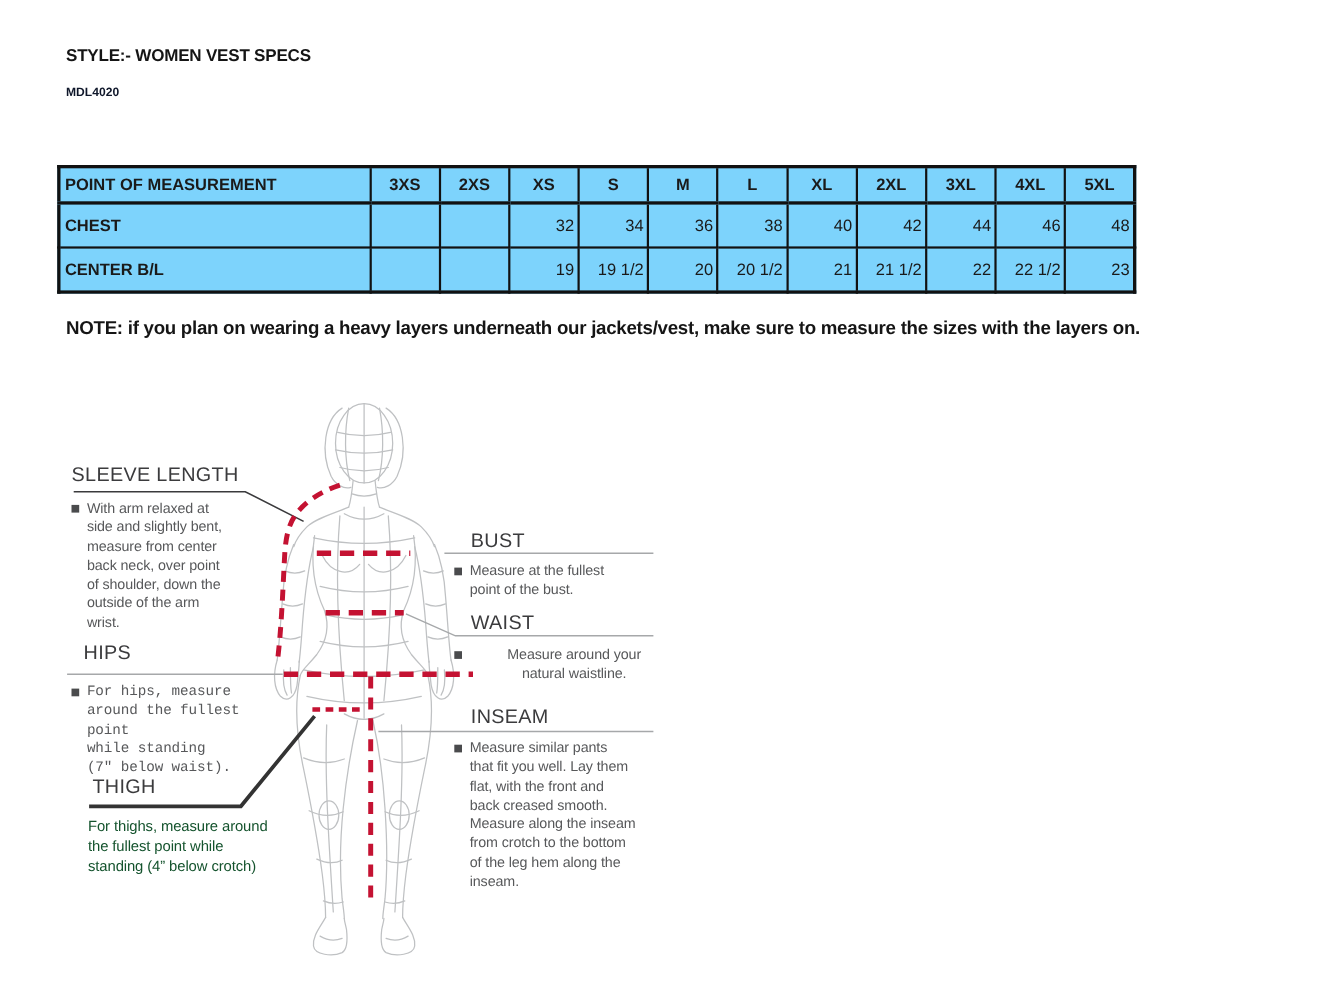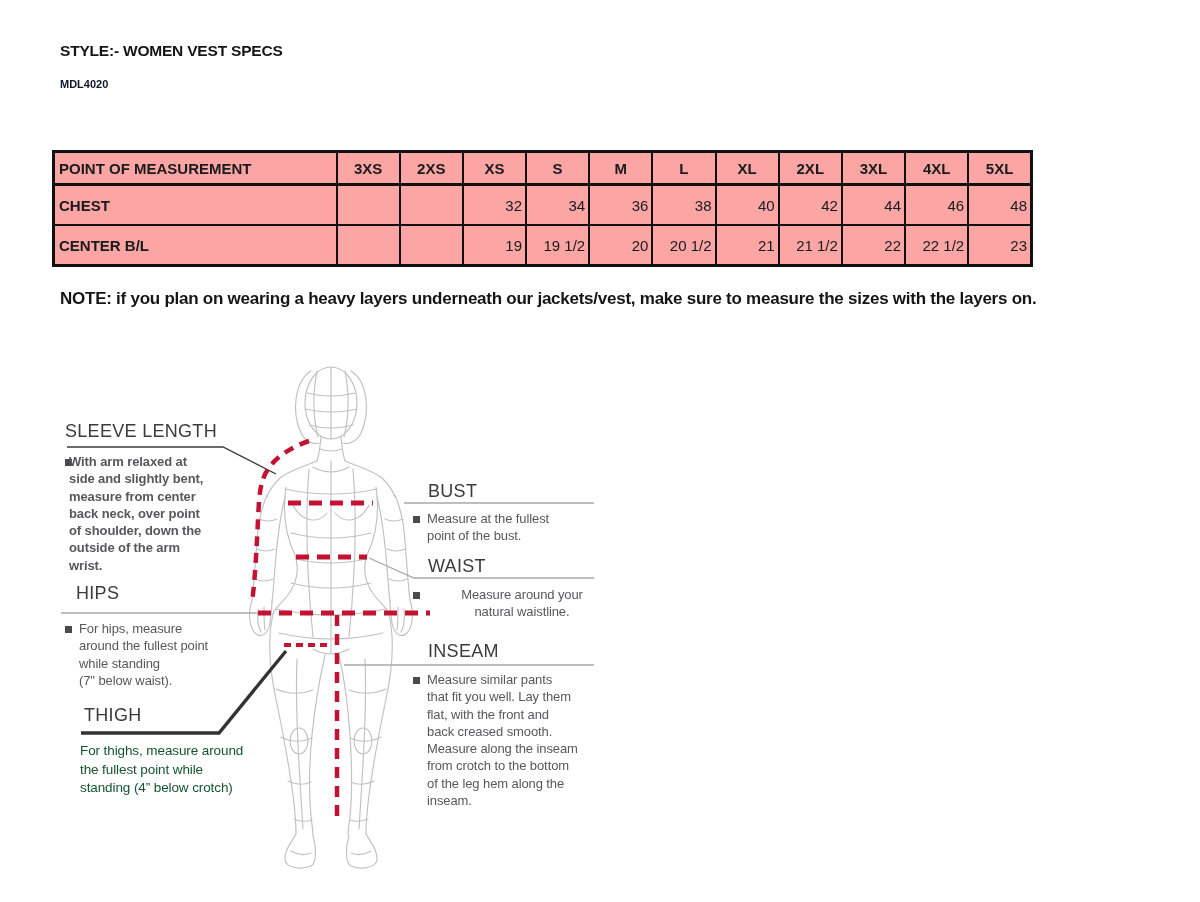--- a/index.html
+++ b/index.html
@@ -6,21 +6,21 @@
   #page{position:relative;width:1200px;height:902px;background:#ffffff;overflow:hidden;
         font-family:"Liberation Sans", sans-serif;color:#1a1a1a;}
 
   
   .doc-title{position:absolute;left:60px;top:42px;font-size:15.5px;font-weight:bold;
              letter-spacing:-0.2px;color:#151515;}
   .doc-model{position:absolute;left:60px;top:78px;font-size:11px;font-weight:bold;color:#0f172a;}
 
   
   table.spec{position:absolute;left:52px;top:150px;width:981px;border-collapse:collapse;
-             table-layout:fixed;background:#fca5a5;}
+             table-layout:fixed;background:#7dd3fc;}
   table.spec col.c-pom{width:283px;}
   table.spec th, table.spec td{border:2px solid #111;font-size:15px;overflow:hidden;
              white-space:nowrap;padding:0 3px;}
   table.spec thead th{height:30px;font-weight:bold;text-align:center;border-bottom:3px solid #111;}
   table.spec thead th.pom{text-align:left;padding-left:4px;}
   table.spec tbody th{height:38px;font-weight:bold;text-align:left;padding-left:4px;}
   table.spec tbody td{height:38px;text-align:right;font-weight:normal;}
   table.spec{border:3px solid #111;}
 
   
@@ -207,31 +207,31 @@
         <path stroke-width="5" stroke-dasharray="13 8" d="M 233,166 H 318"></path>
         <path stroke-width="5" stroke-dasharray="13 8" d="M 241,220 H 312"></path>
         <path stroke-width="5" stroke-dasharray="13 8" d="M 203,276 H 375"></path>
         <path stroke-width="4" stroke-dasharray="7 5" d="M 229,308 H 274"></path>
         <path stroke-width="4.5" stroke-dasharray="11 8" d="M 282,278 V 481"></path>
       </g>
     </svg>
 
     <div class="g-title" style="left:10px;top:84px;">SLEEVE LENGTH</div>
     <span class="bullet" style="left:10px;top:122px;"></span>
-    <div class="g-desc" style="left:14px;top:116px;width:175px;font-weight:bold;">With arm relaxed at
+    <div class="g-desc" style="left:24px;top:116px;width:175px;">With arm relaxed at
 side and slightly bent,
 measure from center
 back neck, over point
 of shoulder, down the
 outside of the arm
 wrist.</div>
 
     <div class="g-title" style="left:21px;top:246px;">HIPS</div>
     <span class="bullet" style="left:10px;top:289px;"></span>
-    <div class="g-desc" style="left:24px;top:283px;width:180px;">For hips, measure
+    <div class="g-desc" style="left:24px;top:283px;width:180px;font-family:Liberation Mono, monospace;">For hips, measure
 around the fullest point
 while standing
 (7" below waist).</div>
 
     <div class="g-title" style="left:29px;top:368px;">THIGH</div>
     <div class="g-desc dark" style="left:25px;top:405px;width:190px;">For thighs, measure around
 the fullest point while
 standing (4” below crotch)</div>
 
     <div class="g-title" style="left:373px;top:144px;">BUST</div>

